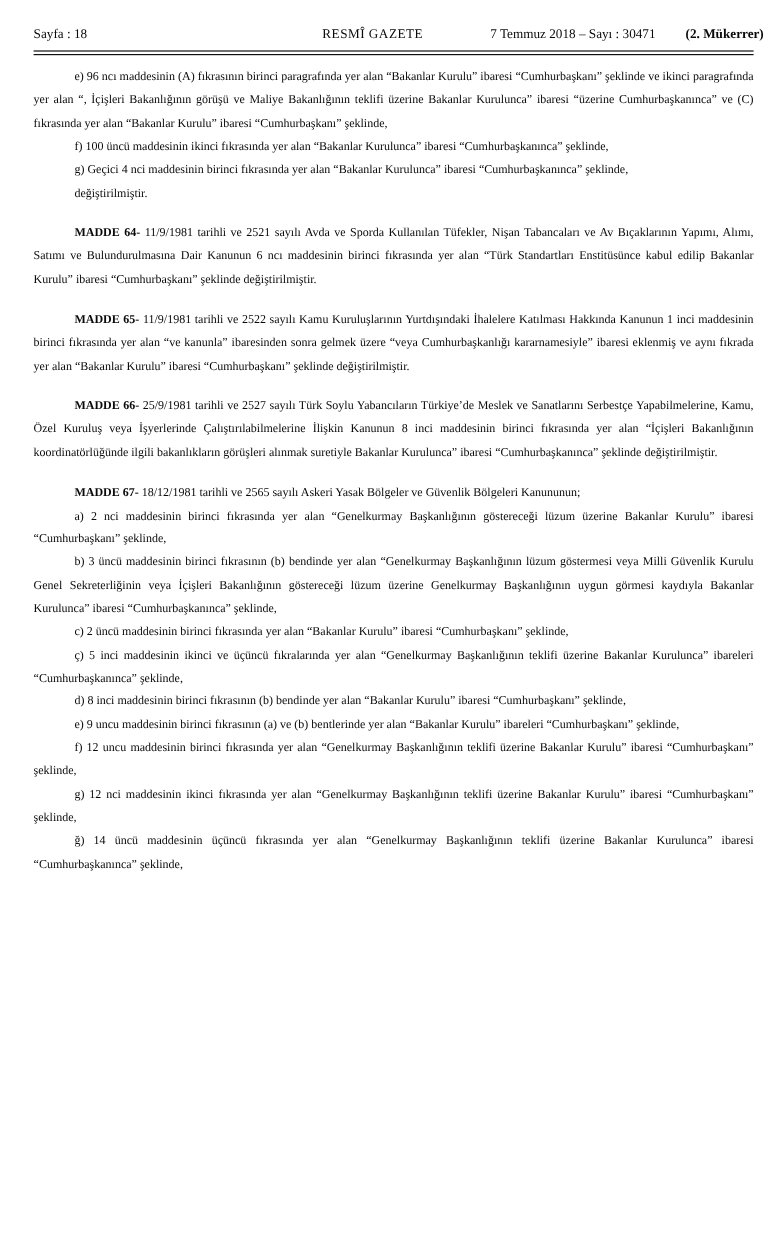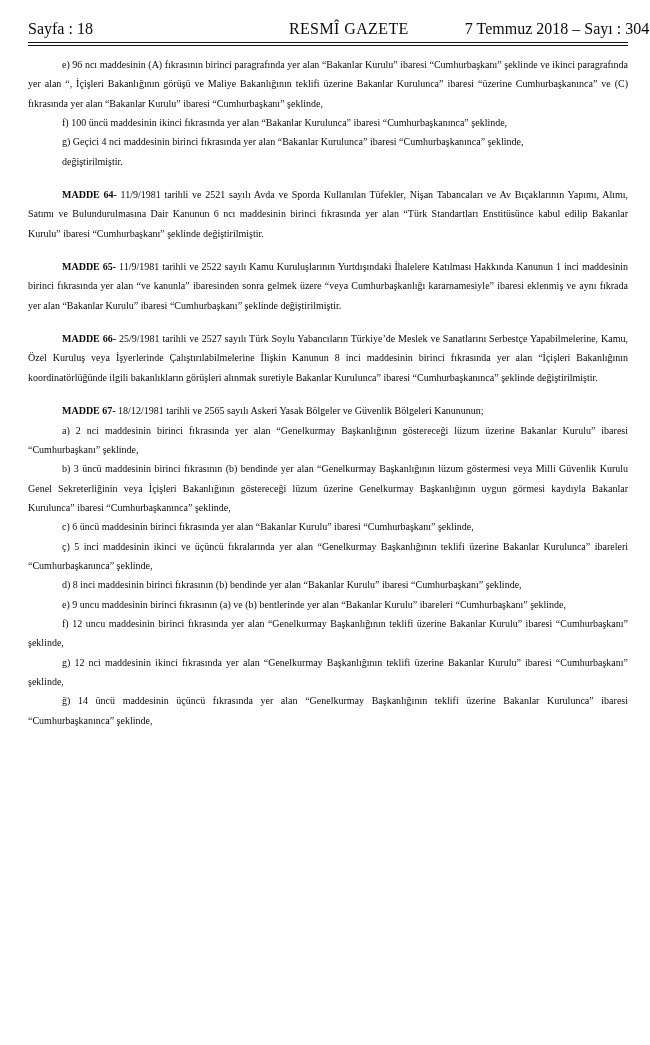--- a/index.html
+++ b/index.html
@@ -30,21 +30,21 @@
     position: absolute;
     top: 20px;
     left: 28px;
     right: 22px;
     height: 24px;
   }
   .masthead-row {
     display: flex;
     align-items: baseline;
     justify-content: flex-start;
-    font-size: 16px;
+    font-size: 11px;
     line-height: 18px;
     white-space: nowrap;
     gap: 20px;
   }
   .mh-page-no {
     flex: 0 0 auto;
   }
   .mh-spacer {
     flex: 0 0 156px;
   }
@@ -135,21 +135,21 @@
     <p class="para gap-before"><span class="madde">MADDE 64-</span><span> 11/9/1981 tarihli ve 2521 sayılı Avda ve Sporda Kullanılan Tüfekler, Nişan Tabancaları ve Av Bıçaklarının Yapımı, Alımı, Satımı ve Bulundurulmasına Dair Kanunun 6 ncı maddesinin birinci fıkrasında yer alan “Türk Standartları Enstitüsünce kabul edilip Bakanlar Kurulu” ibaresi “Cumhurbaşkanı” şeklinde değiştirilmiştir.</span></p>
 
     <p class="para gap-before"><span class="madde">MADDE 65-</span><span> 11/9/1981 tarihli ve 2522 sayılı Kamu Kuruluşlarının Yurtdışındaki İhalelere Katılması Hakkında Kanunun 1 inci maddesinin birinci fıkrasında yer alan “ve kanunla” ibaresinden sonra gelmek üzere “veya Cumhurbaşkanlığı kararnamesiyle” ibaresi eklenmiş ve aynı fıkrada yer alan “Bakanlar Kurulu” ibaresi “Cumhurbaşkanı” şeklinde değiştirilmiştir.</span></p>
 
     <p class="para gap-before"><span class="madde">MADDE 66-</span><span> 25/9/1981 tarihli ve 2527 sayılı Türk Soylu Yabancıların Türkiye’de Meslek ve Sanatlarını Serbestçe Yapabilmelerine, Kamu, Özel Kuruluş veya İşyerlerinde Çalıştırılabilmelerine İlişkin Kanunun 8 inci maddesinin birinci fıkrasında yer alan “İçişleri Bakanlığının koordinatörlüğünde ilgili bakanlıkların görüşleri alınmak suretiyle Bakanlar Kurulunca” ibaresi “Cumhurbaşkanınca” şeklinde değiştirilmiştir.</span></p>
 
     <p class="para gap-before"><span class="madde">MADDE 67-</span><span> 18/12/1981 tarihli ve 2565 sayılı Askeri Yasak Bölgeler ve Güvenlik Bölgeleri Kanununun;</span></p>
 
     <p class="para">a) 2 nci maddesinin birinci fıkrasında yer alan “Genelkurmay Başkanlığının göstereceği lüzum üzerine Bakanlar Kurulu” ibaresi “Cumhurbaşkanı” şeklinde,</p>
     <p class="para">b) 3 üncü maddesinin birinci fıkrasının (b) bendinde yer alan “Genelkurmay Başkanlığının lüzum göstermesi veya Milli Güvenlik Kurulu Genel Sekreterliğinin veya İçişleri Bakanlığının göstereceği lüzum üzerine Genelkurmay Başkanlığının uygun görmesi kaydıyla Bakanlar Kurulunca” ibaresi “Cumhurbaşkanınca” şeklinde,</p>
-    <p class="para">c) 6 üncü maddesinin birinci fıkrasında yer alan “Bakanlar Kurulu” ibaresi “Cumhurbaşkanı” şeklinde,</p>
+    <p class="para">c) 2 üncü maddesinin birinci fıkrasında yer alan “Bakanlar Kurulu” ibaresi “Cumhurbaşkanı” şeklinde,</p>
     <p class="para">ç) 5 inci maddesinin ikinci ve üçüncü fıkralarında yer alan “Genelkurmay Başkanlığının teklifi üzerine Bakanlar Kurulunca” ibareleri “Cumhurbaşkanınca” şeklinde,</p>
     <p class="para">d) 8 inci maddesinin birinci fıkrasının (b) bendinde yer alan “Bakanlar Kurulu” ibaresi “Cumhurbaşkanı” şeklinde,</p>
     <p class="para">e) 9 uncu maddesinin birinci fıkrasının (a) ve (b) bentlerinde yer alan “Bakanlar Kurulu” ibareleri “Cumhurbaşkanı” şeklinde,</p>
     <p class="para">f) 12 uncu maddesinin birinci fıkrasında yer alan “Genelkurmay Başkanlığının teklifi üzerine Bakanlar Kurulu” ibaresi “Cumhurbaşkanı” şeklinde,</p>
     <p class="para">g) 12 nci maddesinin ikinci fıkrasında yer alan “Genelkurmay Başkanlığının teklifi üzerine Bakanlar Kurulu” ibaresi “Cumhurbaşkanı” şeklinde,</p>
     <p class="para">ğ) 14 üncü maddesinin üçüncü fıkrasında yer alan “Genelkurmay Başkanlığının teklifi üzerine Bakanlar Kurulunca” ibaresi “Cumhurbaşkanınca” şeklinde,</p>
 
   </div>
 </div>
 

